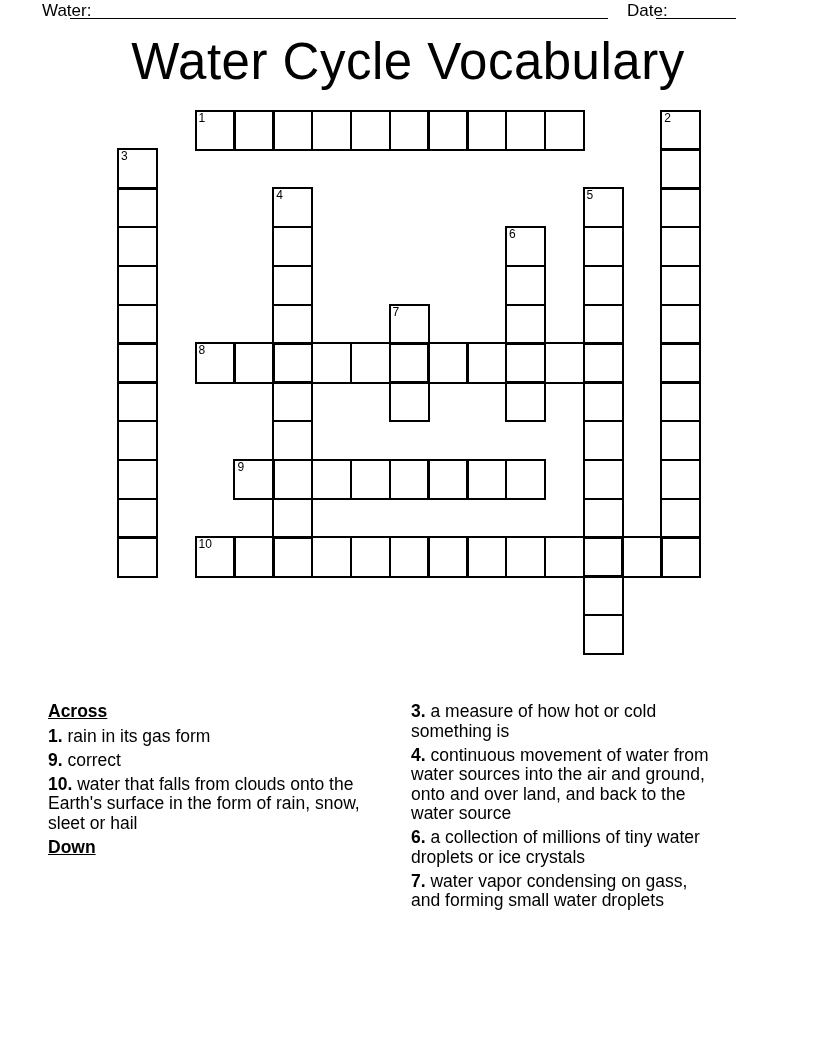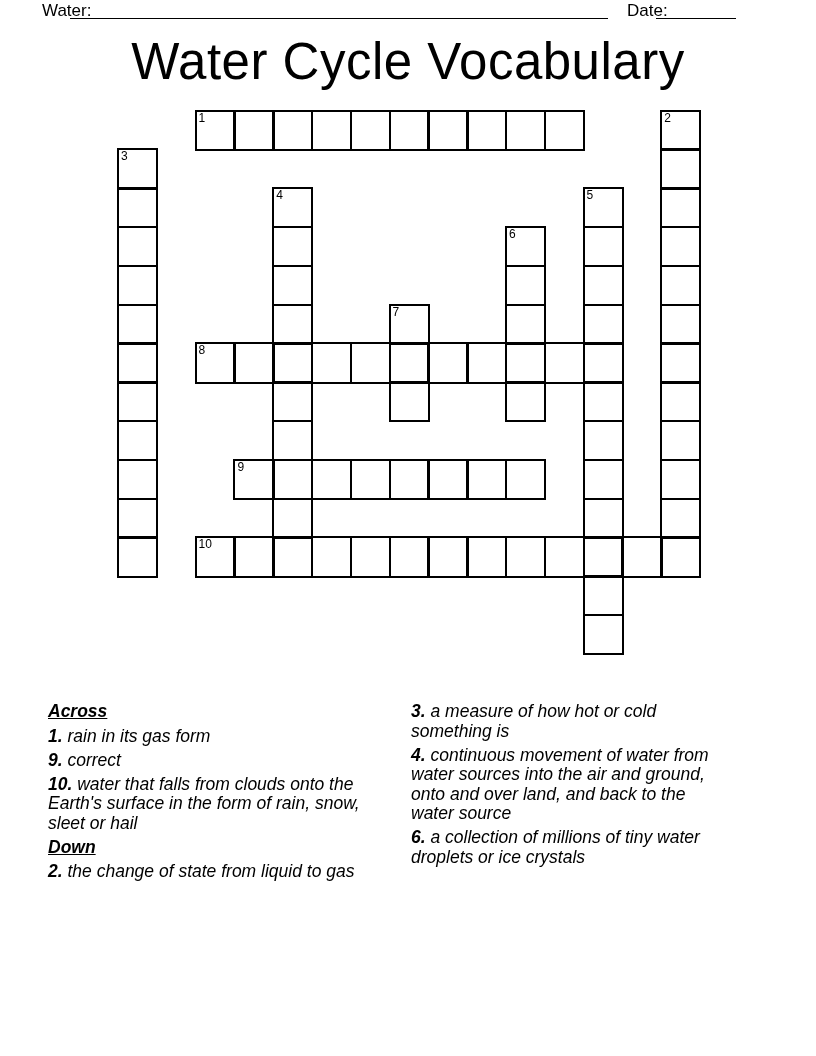--- a/index.html
+++ b/index.html
@@ -18,21 +18,21 @@
   .title{position:absolute;left:0;right:0;top:33px;text-align:center;
          font-size:51px;line-height:58px;font-weight:normal;letter-spacing:0.5px;}
 
   
   #grid{position:absolute;left:0;top:0;width:816px;height:700px;}
   .cell{position:absolute;width:41.3px;height:41.3px;border:2.5px solid #000;
         box-sizing:border-box;background:transparent;}
   .cell-num{position:absolute;left:2px;top:-1px;font-size:12px;line-height:14px;font-weight:normal;}
 
   
-  .clue-col{position:absolute;top:702px;font-size:17.5px;line-height:19.5px;font-style:italic;}
+  .clue-col{position:absolute;top:702px;font-size:17.5px;line-height:19.5px;}
   #clues-left{left:48px;width:342px;}
   #clues-right{left:411px;width:310px;}
   .clue-heading{font-weight:bold;text-decoration:underline;margin-bottom:5px;}
   .clue-heading.later{margin-top:2px;}
   .clue{margin-bottom:4.5px;}
   .clue b{font-weight:bold;}
 </style>
 </head>
 <body>
 
@@ -162,21 +162,21 @@
       <div class="cell" style="left: 621.4px; top: 536.3px;"></div>
       <div class="cell" style="left: 660.2px; top: 536.3px;"></div>
     </div>
 
   <div class="clue-col" id="clues-left">
       <div class="clue-heading">Across</div>
       <div class="clue"><b>1.</b><span> rain in its gas form</span></div>
       <div class="clue"><b>9.</b><span> correct</span></div>
       <div class="clue"><b>10.</b><span> water that falls from clouds onto the Earth's surface in the form of rain, snow, sleet or hail</span></div>
       <div class="clue-heading later">Down</div>
-      <div class="clue"><b>2.</b><span> the change of state from liquid to gas</span></div>
     </div>
   <div class="clue-col" id="clues-right">
       <div class="clue"><b>3.</b><span> a measure of how hot or cold something is</span></div>
       <div class="clue"><b>4.</b><span> continuous movement of water from water sources into the air and ground, onto and over land, and back to the water source</span></div>
       <div class="clue"><b>6.</b><span> a collection of millions of tiny water droplets or ice crystals</span></div>
+      <div class="clue"><b>7.</b><span> water vapor condensing on gass, and forming small water droplets</span></div>
     </div>
 
 </div>
 
 </body></html>

